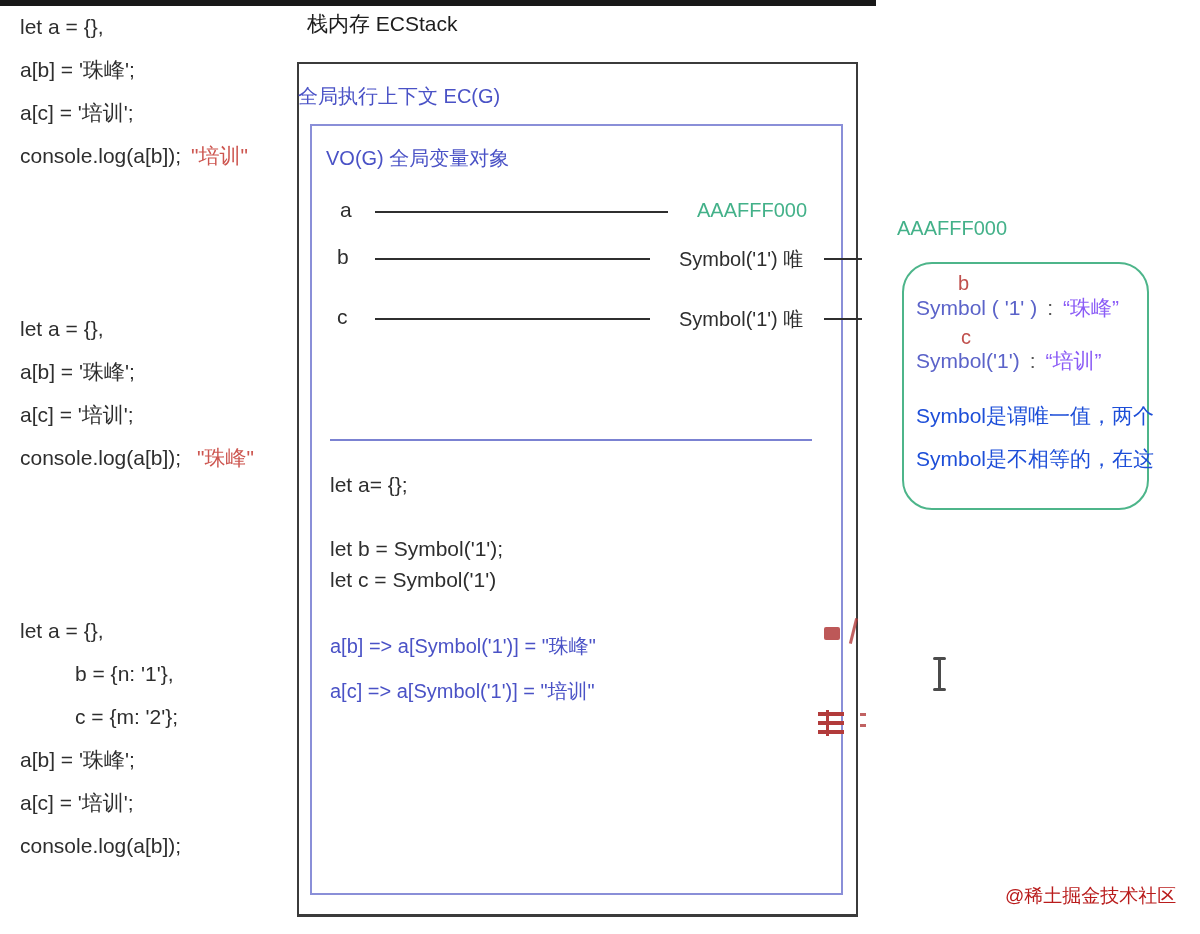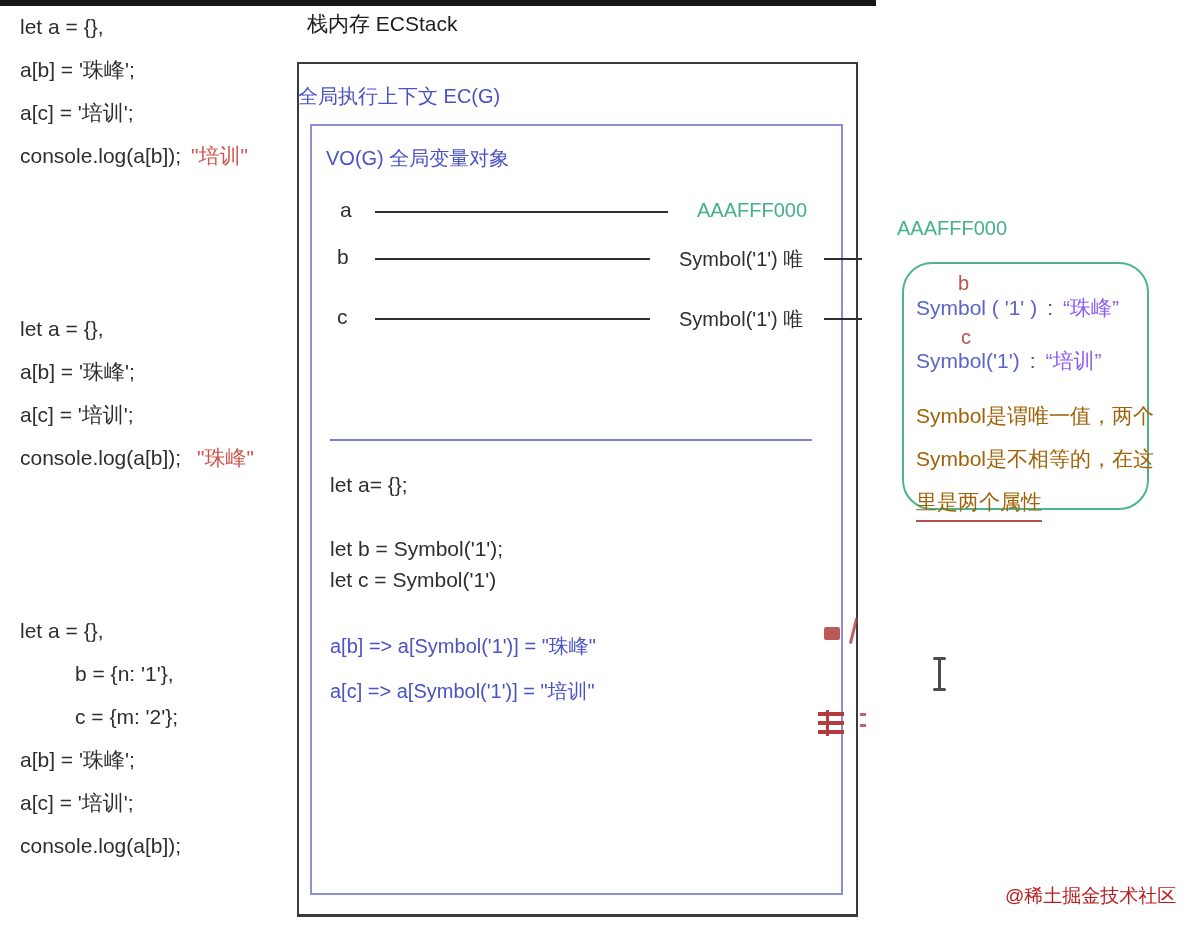--- a/index.html
+++ b/index.html
@@ -28,21 +28,21 @@
   .box-code{font-size:21px;color:#2e2e2e;white-space:nowrap;}
   .box-blue{font-size:20px;color:#4a52c6;white-space:nowrap;}
   
   .heap-address{font-size:20px;color:#43b189;white-space:nowrap;}
   .heap-box{border:2px solid #4db58a;border-radius:30px;}
   .key-label{font-size:20px;color:#c0504d;}
   .heap-line{font-size:21px;white-space:nowrap;}
   .sym-blue{color:#5b63c9;}
   .colon{color:#555;margin:0 10px;}
   .val-red{color:#8b5cf6;}
-  .note-line{font-size:21px;color:#a16207;white-space:nowrap;line-height:43px;height:43px;}
+  .note-line{font-size:21px;color:#1d4ed8;white-space:nowrap;line-height:43px;height:43px;}
   .note-underline{border-bottom:2px solid #b5504c;display:inline-block;line-height:36px;height:36px;}
   
   .topbar{background:#181818;}
   .connector{height:2px;background:#2f2f2f;z-index:5;}
   .frag-bar{background:#b23b3b;position:absolute;}
   .ibeam-bar{background:#4b4b4b;position:absolute;}
   .watermark{font-size:19px;color:#b91c1c;white-space:nowrap;}
 </style>
 </head>
 <body>
@@ -128,21 +128,20 @@
 </div>
 
 <div class="abs key-label" style="left:961px;top:326px;">c</div>
 <div class="abs heap-line" style="left:916px;top:347px;">
   <span class="sym-blue">Symbol('1')</span><span class="colon">:</span><span class="val-red">“培训”</span>
 </div>
 
 <div class="abs" style="left:916px;top:394px;">
   <div class="note-line">Symbol是谓唯一值，两个</div>
   <div class="note-line">Symbol是不相等的，在这</div>
-  <div class="note-line"><span class="note-underline">里是两个属性</span></div>
 </div>
 
 <div class="abs" style="left:932px;top:657px;width:16px;height:34px;">
   <div class="ibeam-bar" style="left:6px;top:2px;width:3px;height:30px;"></div>
   <div class="ibeam-bar" style="left:1px;top:0;width:13px;height:3px;border-radius:2px;"></div>
   <div class="ibeam-bar" style="left:1px;top:31px;width:13px;height:3px;border-radius:2px;"></div>
 </div>
 
 <div class="abs watermark" style="left:1005px;top:883px;">@稀土掘金技术社区</div>
 

